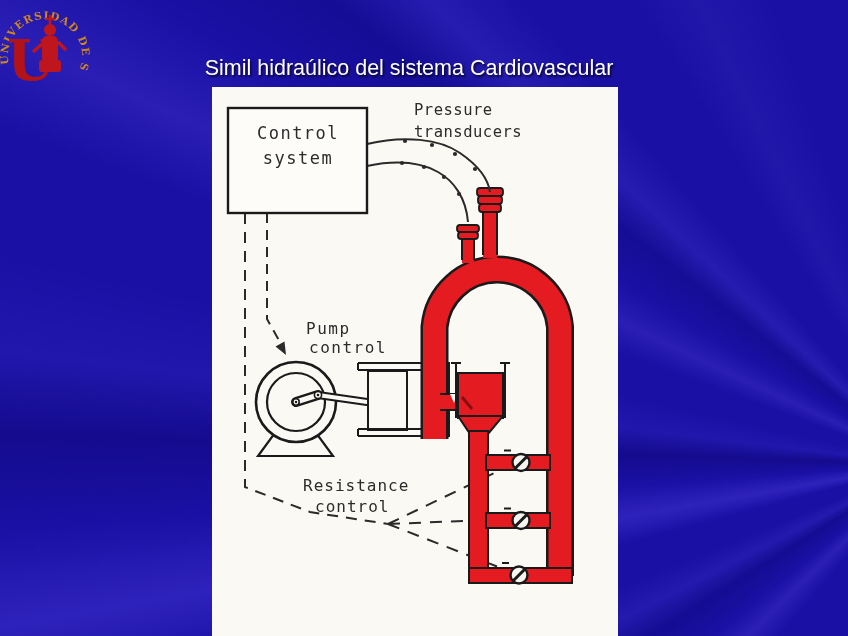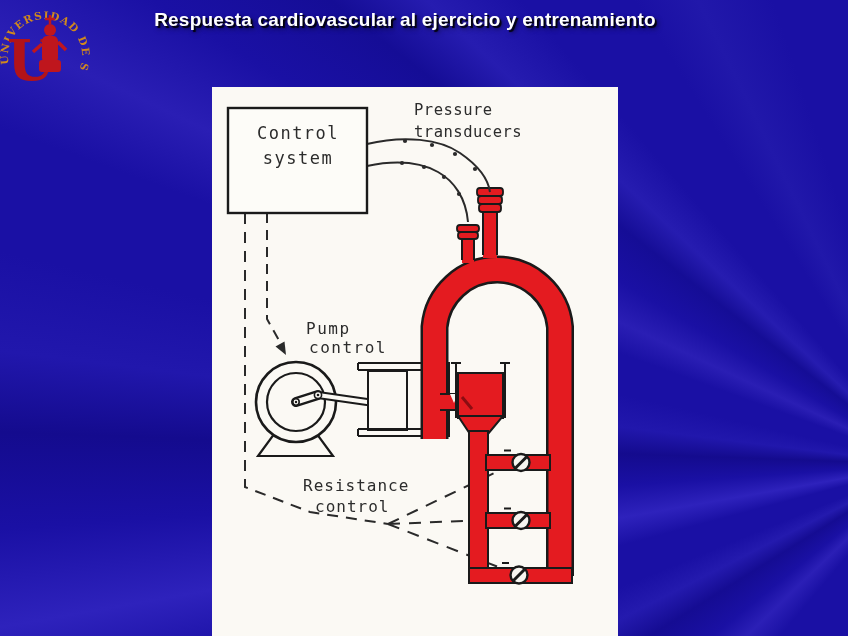--- a/index.html
+++ b/index.html
@@ -59,22 +59,22 @@
       <line x1="50" y1="15" x2="50" y2="24" stroke="#bf161d" stroke-width="2.5"></line>
       <line x1="45" y1="19" x2="55" y2="19" stroke="#bf161d" stroke-width="2.5"></line>
       <circle cx="50" cy="30" r="6"></circle>
       <rect x="42" y="36" width="16" height="27" rx="5"></rect>
       <rect x="39" y="60" width="22" height="12" rx="3"></rect>
       <line x1="42" y1="44" x2="33" y2="52" stroke="#bf161d" stroke-width="3.5"></line>
       <line x1="58" y1="42" x2="66" y2="50" stroke="#bf161d" stroke-width="3.5"></line>
     </g>
   </svg>
 
-  <div class="title">Respuesta cardiovascular al ejercicio y entrenamiento</div>
-
+
+  <div class="subtitle">Simil hidraúlico del sistema Cardiovascular</div>
 
   <div class="figure-panel">
     <svg width="406" height="549" viewBox="0 0 406 549">
 
       <g stroke="#2a2a2a" stroke-width="2" fill="none">
         <polyline points="33,126 33,400 98,425 176,437" stroke-dasharray="11 8"></polyline>
         <line x1="176" y1="437" x2="297" y2="379" stroke-dasharray="12 9"></line>
         <line x1="176" y1="437" x2="299" y2="432" stroke-dasharray="12 9"></line>
         <line x1="176" y1="437" x2="289" y2="481" stroke-dasharray="12 9"></line>
         <polyline points="55,126 55,232 69,257" stroke-dasharray="10 7"></polyline>

